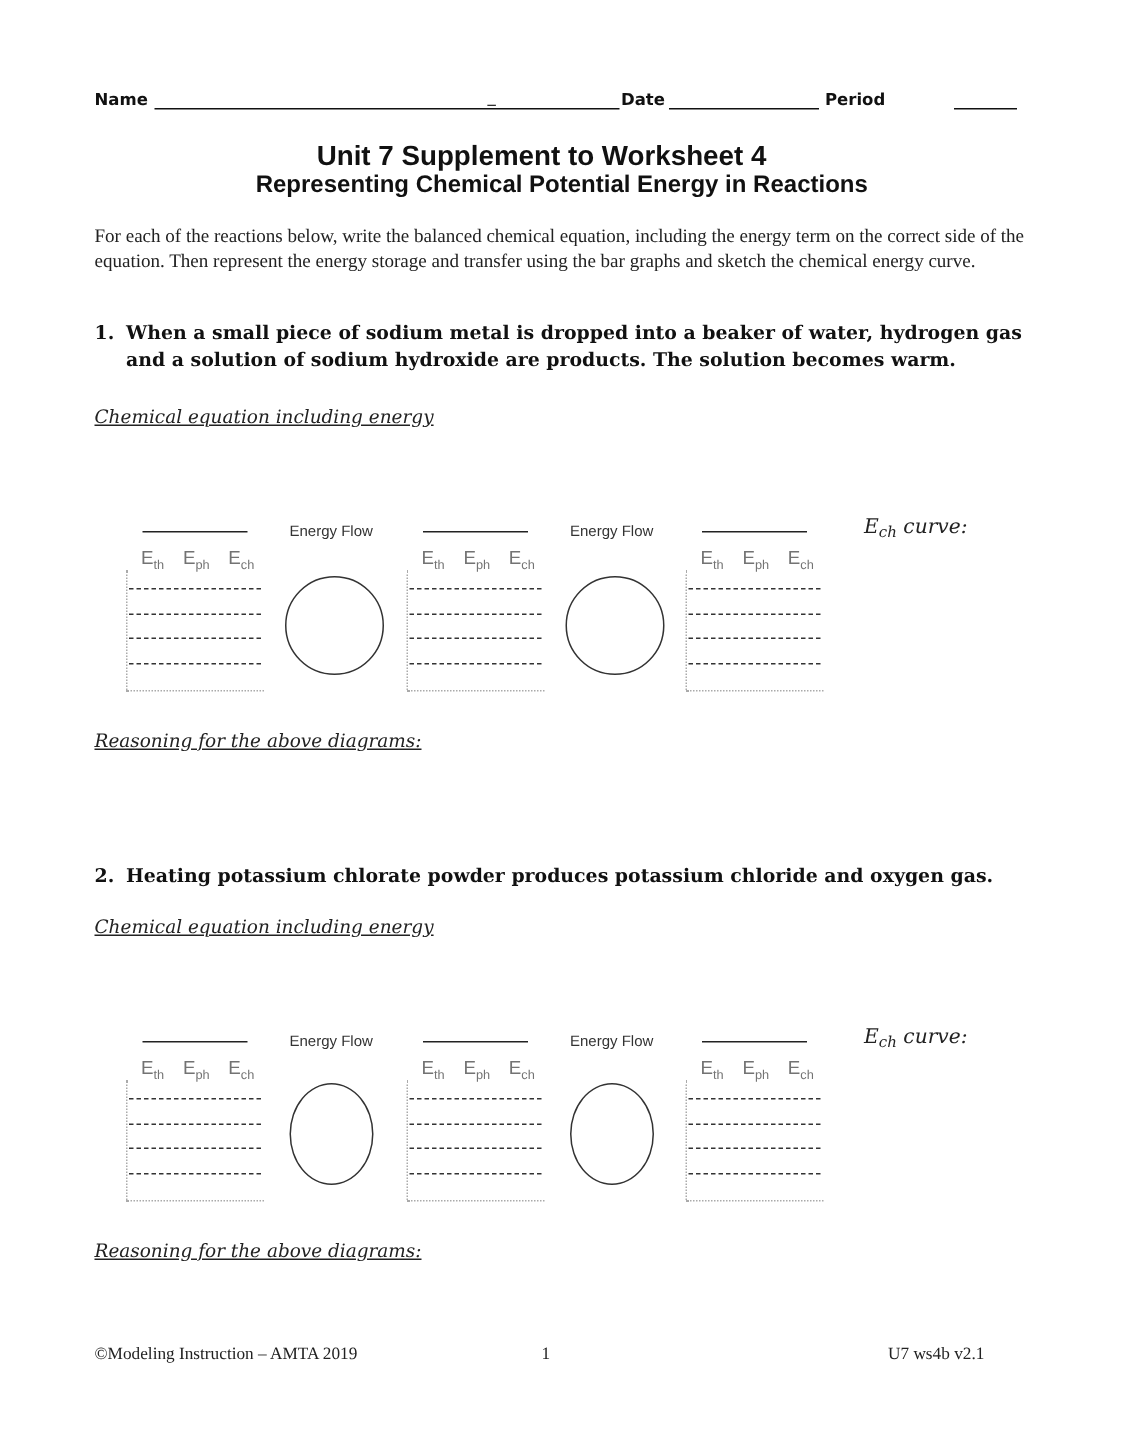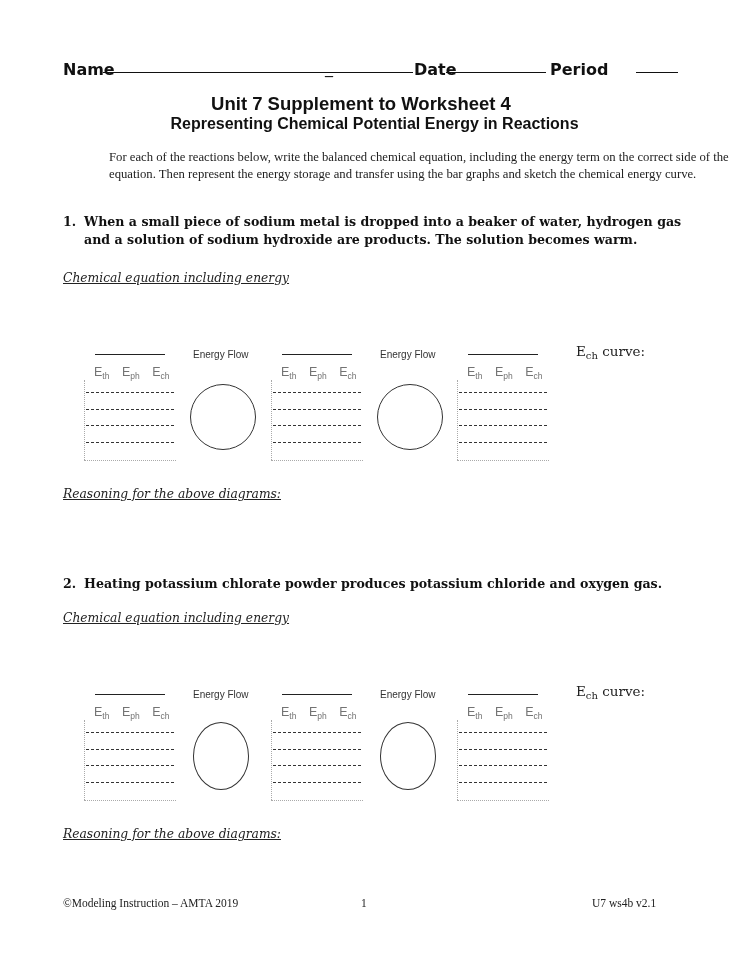--- a/index.html
+++ b/index.html
@@ -1,26 +1,26 @@
 <!DOCTYPE html>
 <html><head>
 <meta charset="utf-8">
 <style>
   html, body { margin: 0; padding: 0; background: #ffffff; }
   body { width: 749px; height: 970px; position: relative; overflow: hidden; color: #111; }
   .abs { position: absolute; }
 
   
-  .hdr { font-family: "DejaVu Sans", sans-serif; font-weight: bold; font-size: 16px; color: #111; top: 60px; }
+  .hdr { font-family: "DejaVu Sans", sans-serif; font-weight: bold; font-size: 11px; color: #111; top: 60px; }
   .uline { position: absolute; border-bottom: 1.3px solid #111; height: 0; }
 
   .title { font-family: "Liberation Sans", sans-serif; font-weight: bold; font-size: 18.5px; left: 0; width: 722px; text-align: center; top: 93px; }
   .subtitle { font-family: "Liberation Sans", sans-serif; font-weight: bold; font-size: 16px; left: 0; width: 749px; text-align: center; top: 115px; }
 
-  .intro { font-family: "Liberation Serif", serif; font-size: 12.7px; line-height: 16.5px; left: 63px; width: 640px; top: 149px; color: #222; margin-left: 46px; }
+  .intro { font-family: "Liberation Serif", serif; font-size: 12.7px; line-height: 16.5px; left: 63px; width: 640px; top: 149px; color: #222; }
 
   .question { font-family: "DejaVu Serif", serif; font-weight: bold; font-size: 12.6px; line-height: 18px; left: 63px; width: 640px; color: #111; }
   .question .num { position: absolute; left: 0; }
   .question .qtext { display: block; padding-left: 21px; }
 
   .italic-label { font-family: "DejaVu Serif", serif; font-style: italic; font-size: 12.3px; left: 63px; color: #222; text-decoration: underline; }
 
   
   .bar { position: absolute; width: 100px; height: 110px; }
   .bar .topline { position: absolute; left: 15px; top: 0; width: 70px; border-top: 1.3px solid #222; }
@@ -28,21 +28,21 @@
   .bar .labels span.e { margin-right: 9px; }
   .bar .labels sub { font-size: 8.5px; vertical-align: -3px; }
   .bar .axis-y { position: absolute; left: 4px; top: 26px; height: 80px; border-left: 1px dotted #aaa; }
   .bar .axis-x { position: absolute; left: 4px; top: 106px; width: 92px; border-top: 1px dotted #aaa; }
   .bar .dash { position: absolute; left: 6px; width: 88px; border-top: 1.5px dashed #333; }
 
   .flow-label { position: absolute; font-family: "Liberation Sans", sans-serif; font-size: 10px; color: #333; }
   .circle { position: absolute; width: 64px; height: 64px; border: 1.5px solid #333; border-radius: 50%; }
   .circle.oval { height: 66px; width: 54px; }
 
-  .ech { position: absolute; font-family: "DejaVu Serif", serif; font-size: 13.5px; color: #222; }
+  .ech { position: absolute; font-family: "DejaVu Serif", serif; font-style: italic; font-size: 13.5px; color: #222; }
   .ech sub { font-size: 10px; vertical-align: -3px; }
 
   .footer { font-family: "Liberation Serif", serif; font-size: 11.5px; top: 897px; color: #222; }
 </style>
 </head>
 <body>
 
 <div class="abs hdr" style="left:63px;">Name</div>
 <div class="uline" style="left:103px; top:72px; width:310px;"></div>
 <div class="abs hdr" style="left:325px; top:58px; font-weight:normal;">_</div>

